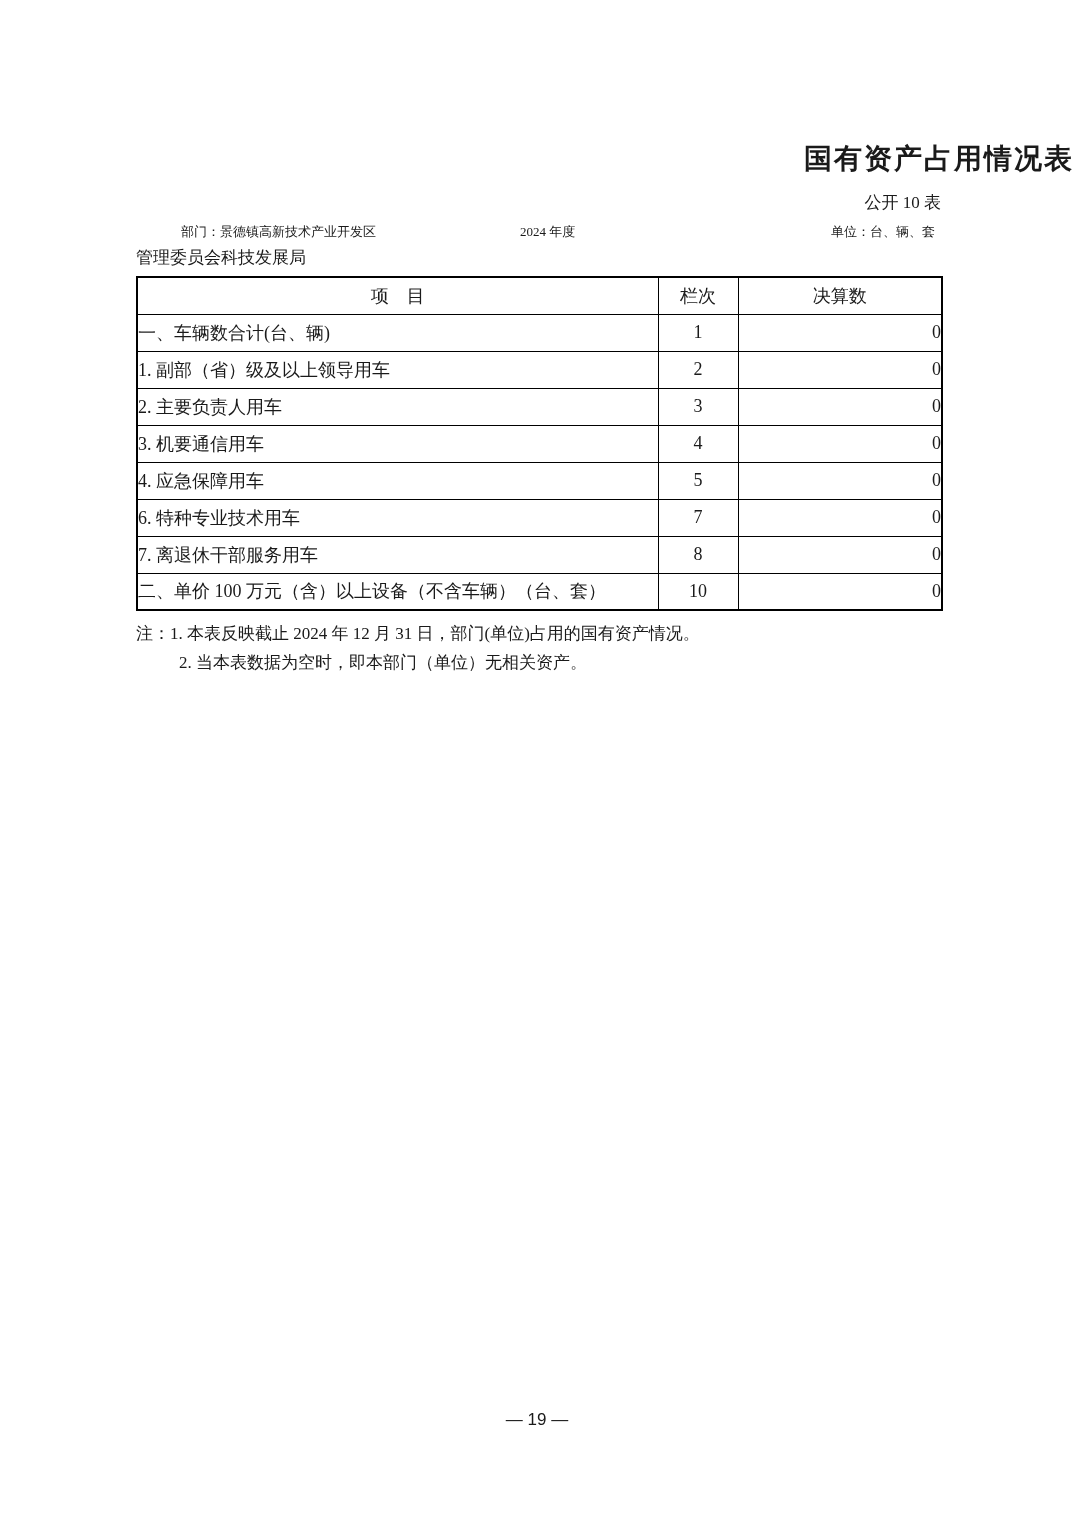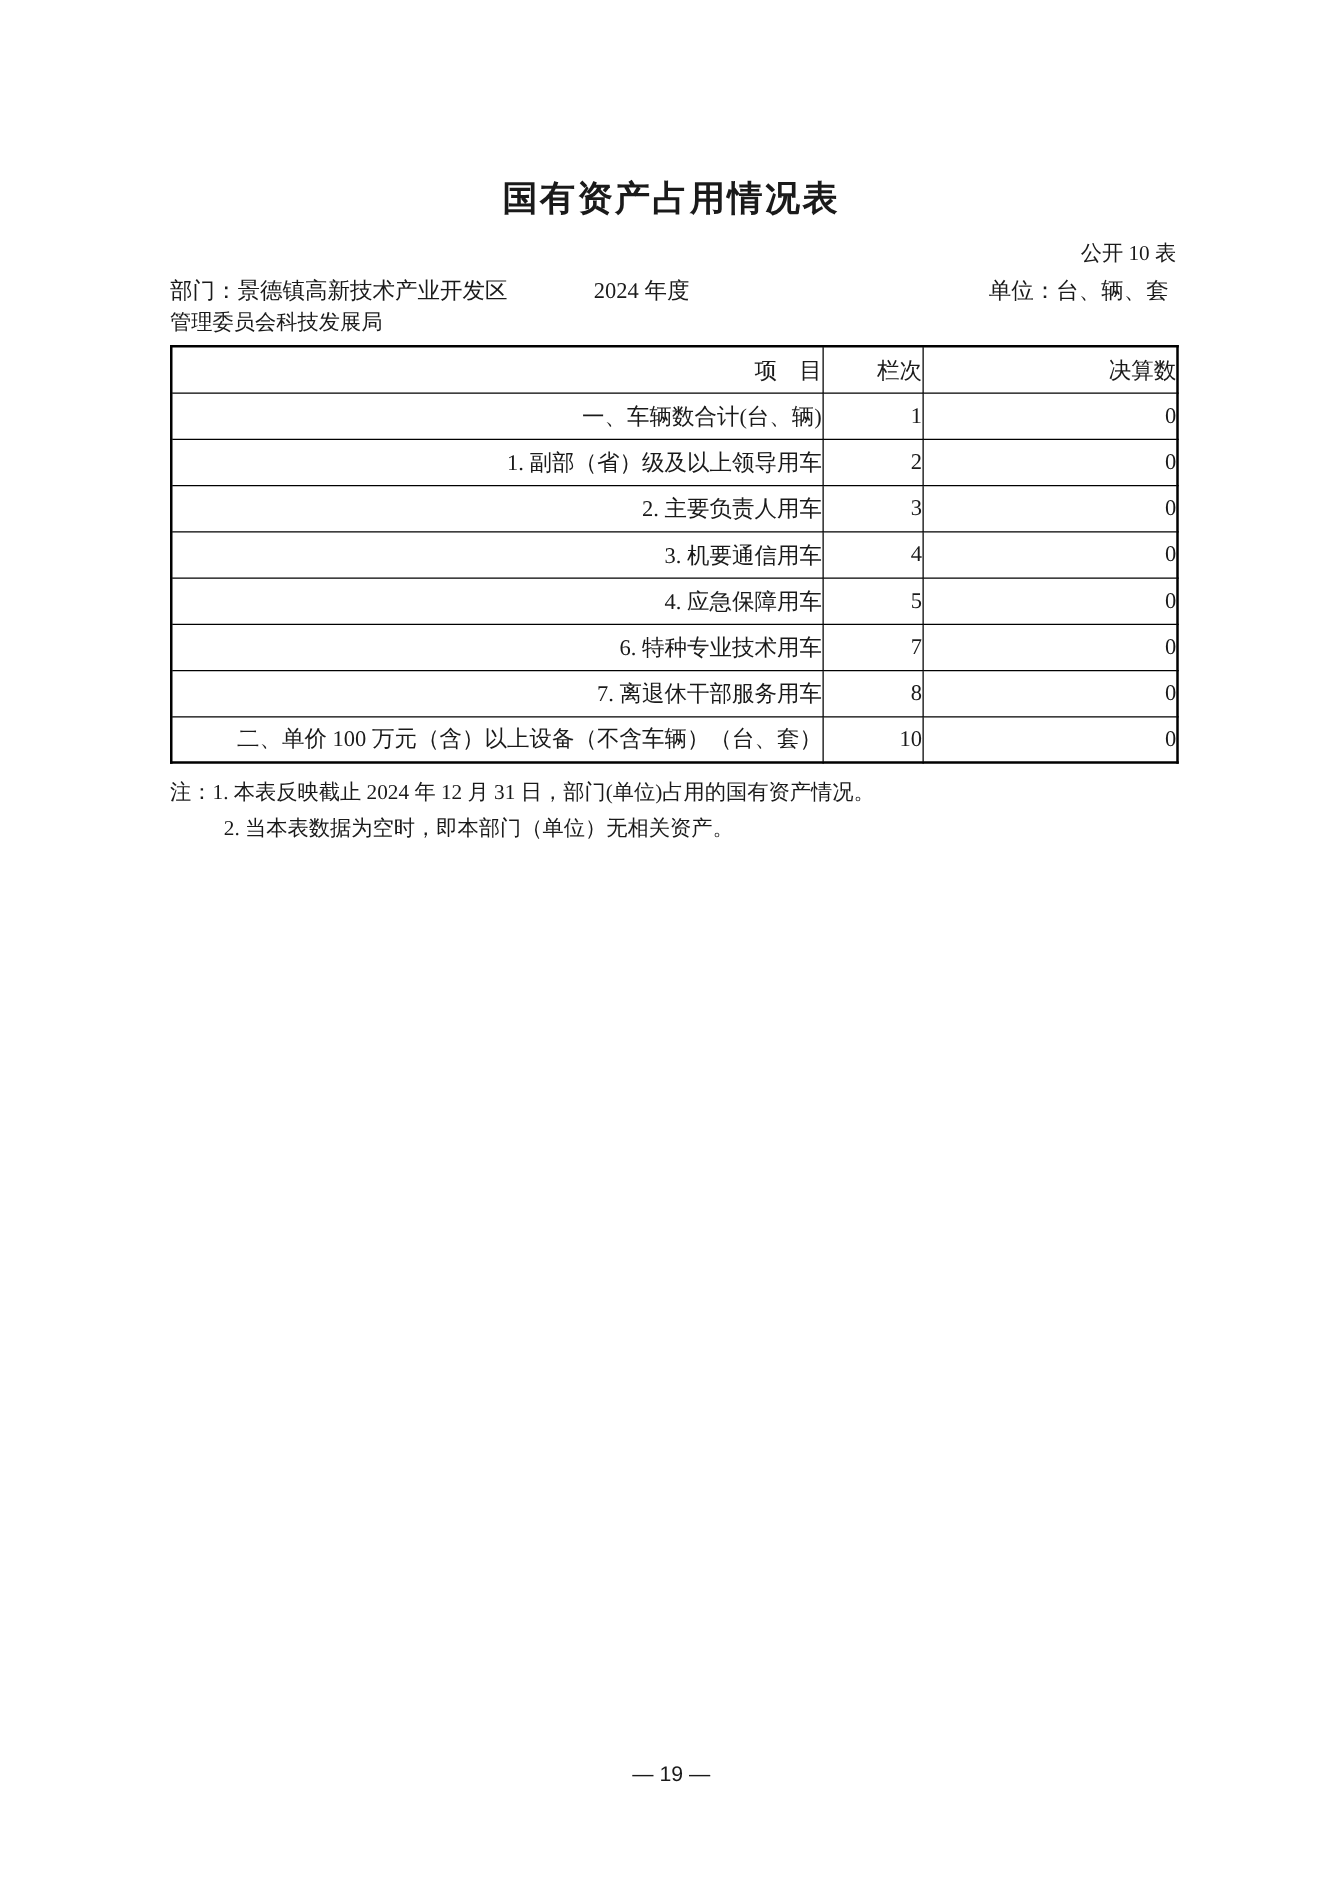--- a/index.html
+++ b/index.html
@@ -8,43 +8,44 @@
     position: relative;
     width: 1074px;
     height: 1520px;
     background: #ffffff;
     color: #1a1a1a;
     font-family: "Liberation Serif", "DejaVu Serif", serif;
     overflow: hidden;
   }
   .doc-title {
     padding-top: 141px;
-    text-align: center;
+    text-align: right;
     font-family: "DejaVu Sans", "Liberation Sans", sans-serif;
     font-weight: 700;
     font-size: 28px;
     letter-spacing: 2px;
     line-height: 36px;
   }
   .content {
     width: 805px;
     margin-left: 136px;
   }
   .table-label-row {
     margin-top: 16px;
     text-align: right;
     font-size: 17px;
     line-height: 20px;
   }
   .meta-row {
     position: relative;
     margin-top: 6px;
     height: 26px;
-    font-size: 18px;
+    font-size: 13px;
     line-height: 26px;
+    margin-left: 45px;
   }
   .meta-dept   { position: absolute; left: 0;    top: 0; }
   .meta-year   { position: absolute; left: 339px; top: 0; text-align: right; }
   .meta-unit   { position: absolute; right: 6px;   top: 0; }
   .meta-dept2  {
     font-size: 17px;
     line-height: 26px;
     height: 26px;
   }
   table.assets {
@@ -56,21 +57,20 @@
   }
   table.assets th, table.assets td {
     border: 1px solid #000;
     height: 37px;
     padding: 0;
     font-size: 18px;
     font-weight: normal;
     vertical-align: middle;
     overflow: hidden;
     white-space: nowrap;
-    text-align: right;
   }
   th.col-item  { width: 521px; text-align: center; }
   th.col-lan   { width: 80px;  text-align: center; }
   th.col-value { width: 204px; text-align: center; }
   td.cell-item { text-align: left; padding-left: 9px; }
   td.cell-item.indent { }
   td.cell-col  { text-align: center; }
   td.cell-value{ text-align: right; padding-right: 14px; }
   .notes {
     margin-top: 8px;

